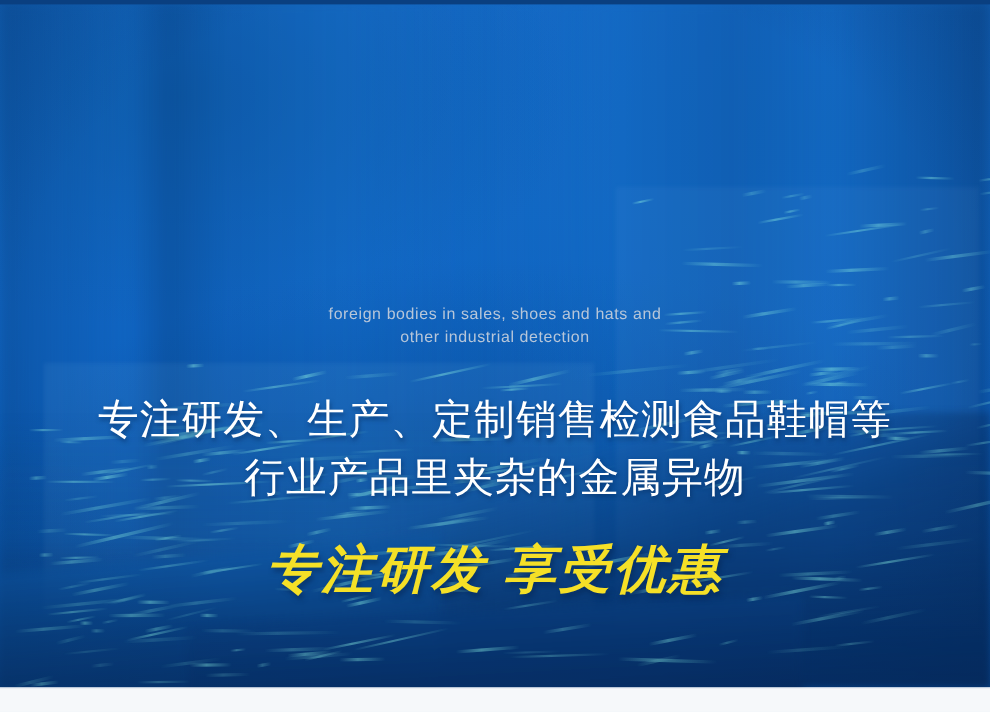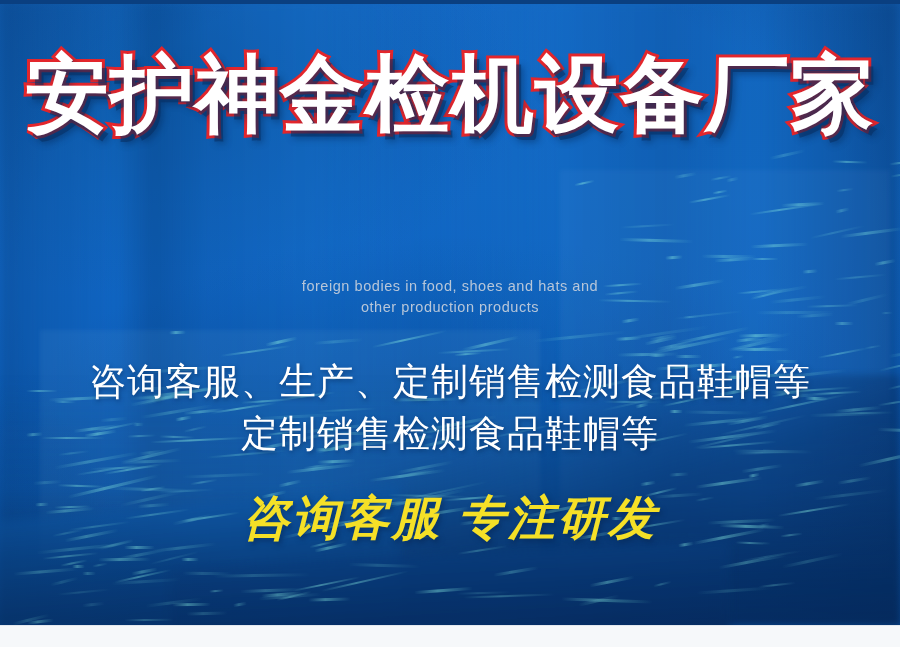--- a/index.html
+++ b/index.html
@@ -574,33 +574,32 @@
         <i class="spark" style="left:649.1px;top:353.8px;width:16.5px;transform:rotate(0.1deg);opacity:0.66"></i>
         <i class="spark" style="left:655.5px;top:365.2px;width:60.1px;transform:rotate(-5.2deg);opacity:0.75"></i>
         <i class="spark dim" style="left:769.0px;top:298.0px;width:57.8px;transform:rotate(-5.6deg);opacity:0.36"></i>
         <i class="spark" style="left:789.0px;top:381.9px;width:14.1px;transform:rotate(-1.2deg);opacity:0.38"></i>
       </div>
 
     <div class="vignette"></div>
 
     <div class="content">
 
-      <div class="headline">安护神金检机设备厂家</div>
 
 
       <div class="english">
-        <div>foreign bodies in food, shoes and hats and</div>
-        <div>other production products</div>
+        <div>foreign bodies in sales, shoes and hats and</div>
+        <div>other industrial detection</div>
       </div>
 
       <div class="body-cn">
-        <div>咨询客服、生产、定制销售检测食品鞋帽等</div>
-        <div>定制销售检测食品鞋帽等</div>
+        <div>专注研发、生产、定制销售检测食品鞋帽等</div>
+        <div>行业产品里夹杂的金属异物</div>
       </div>
 
-      <div class="cta">咨询客服 专注研发</div>
+      <div class="cta">专注研发 享受优惠</div>
 
     </div>
   </div>
 
   <div class="below"></div>
 
 </div>
 
 </body></html>

